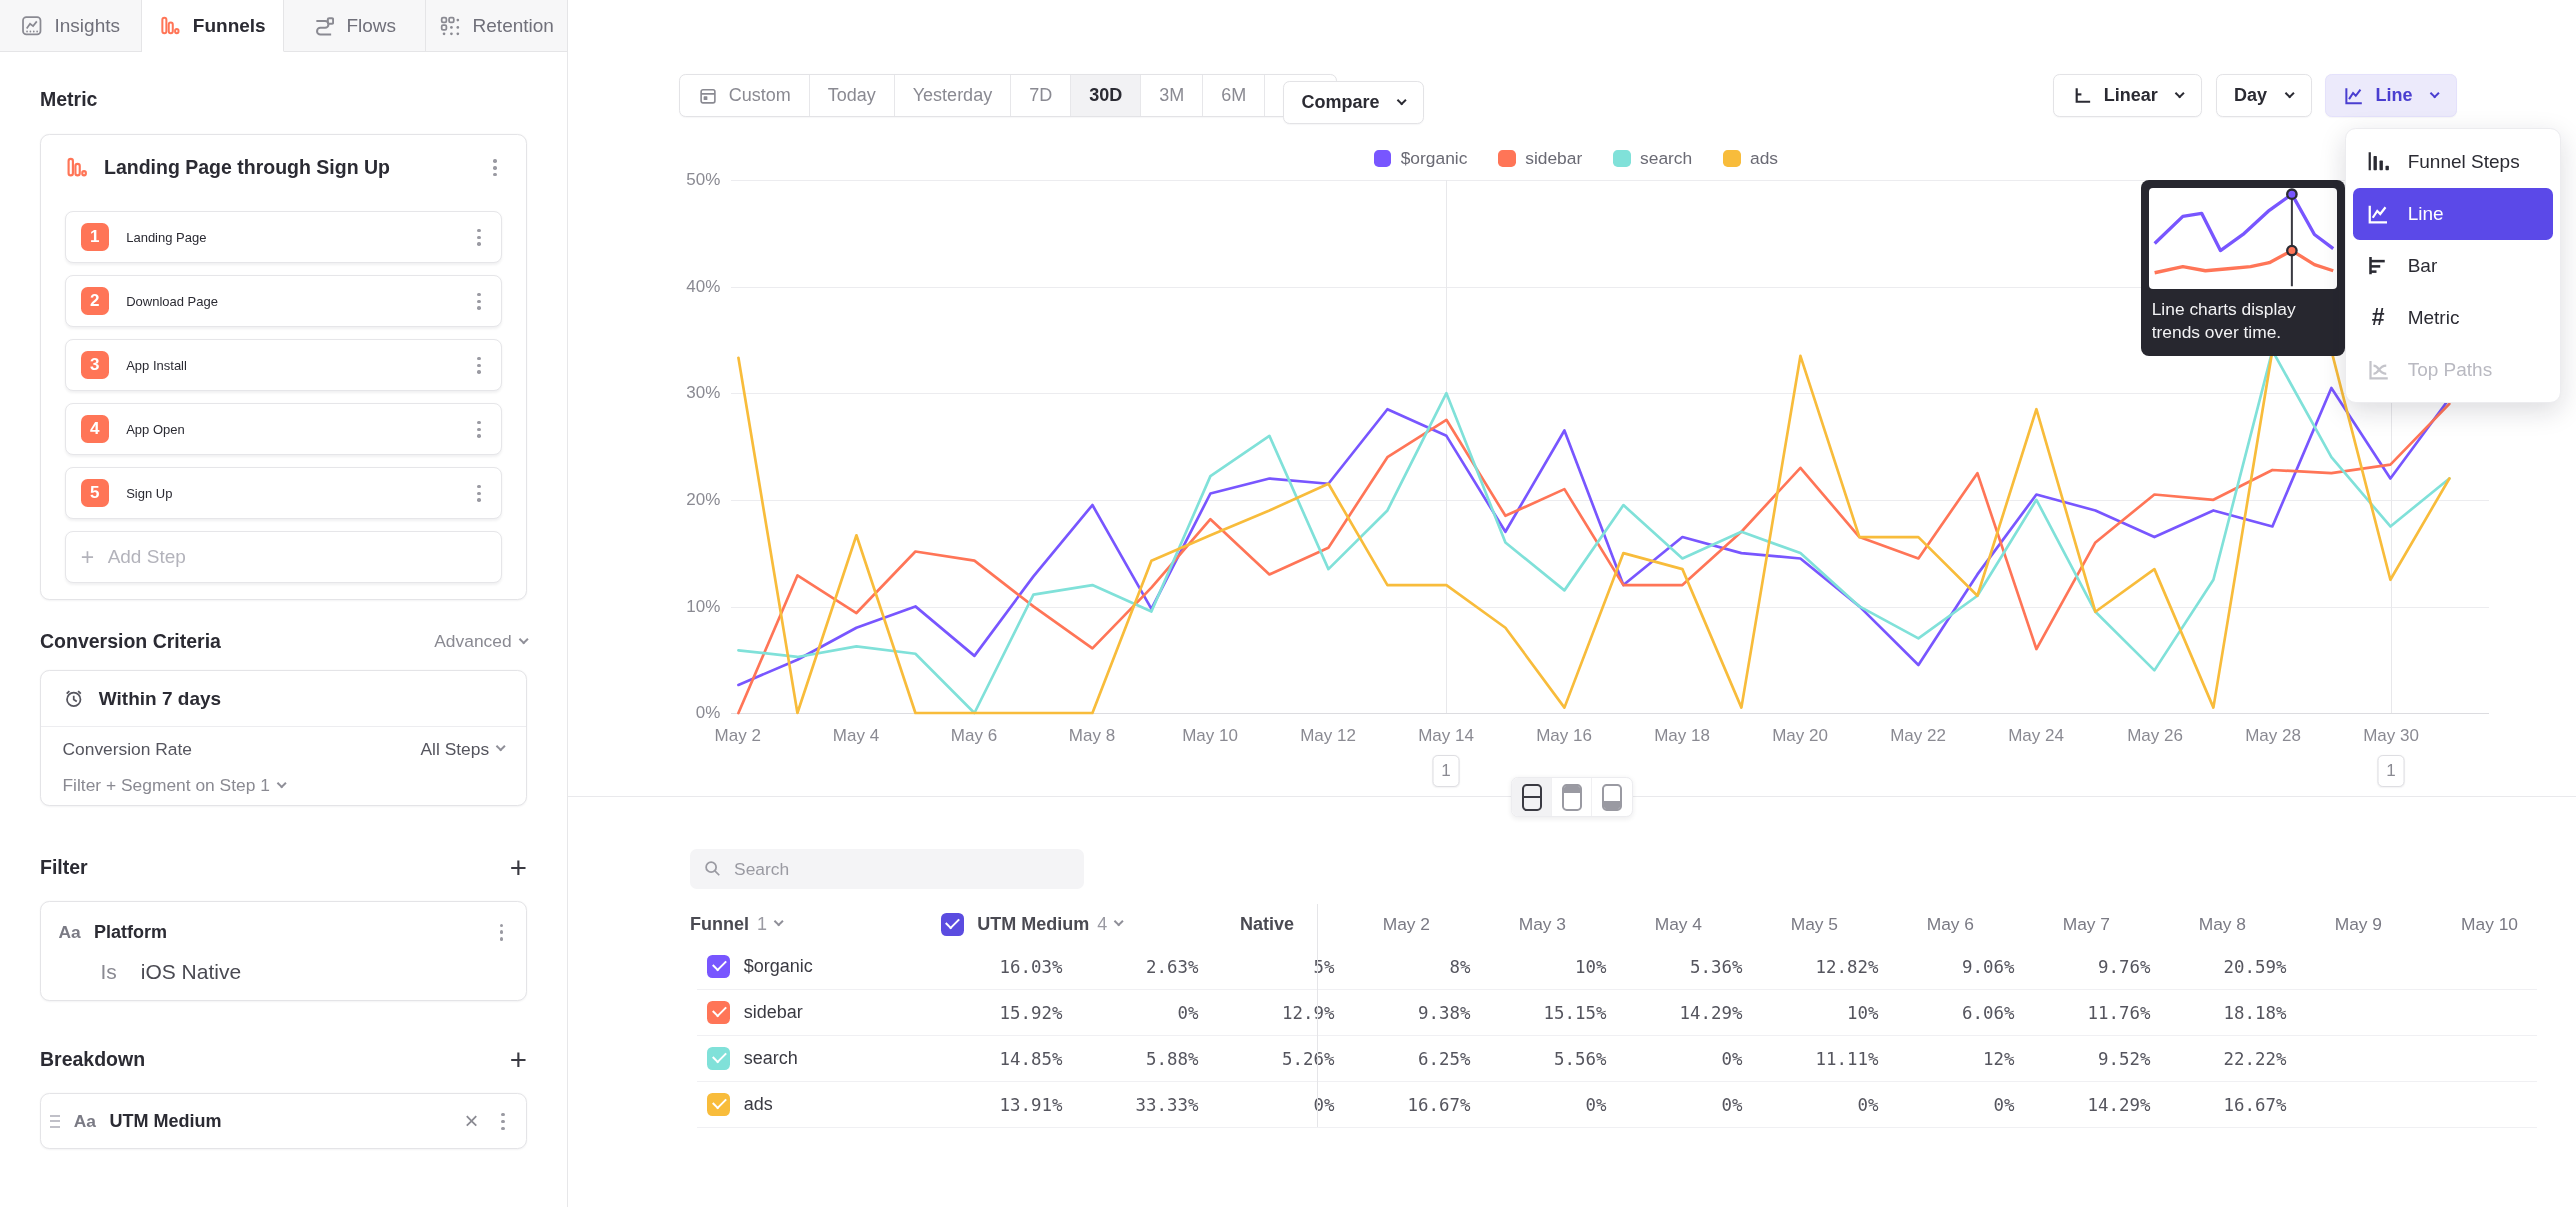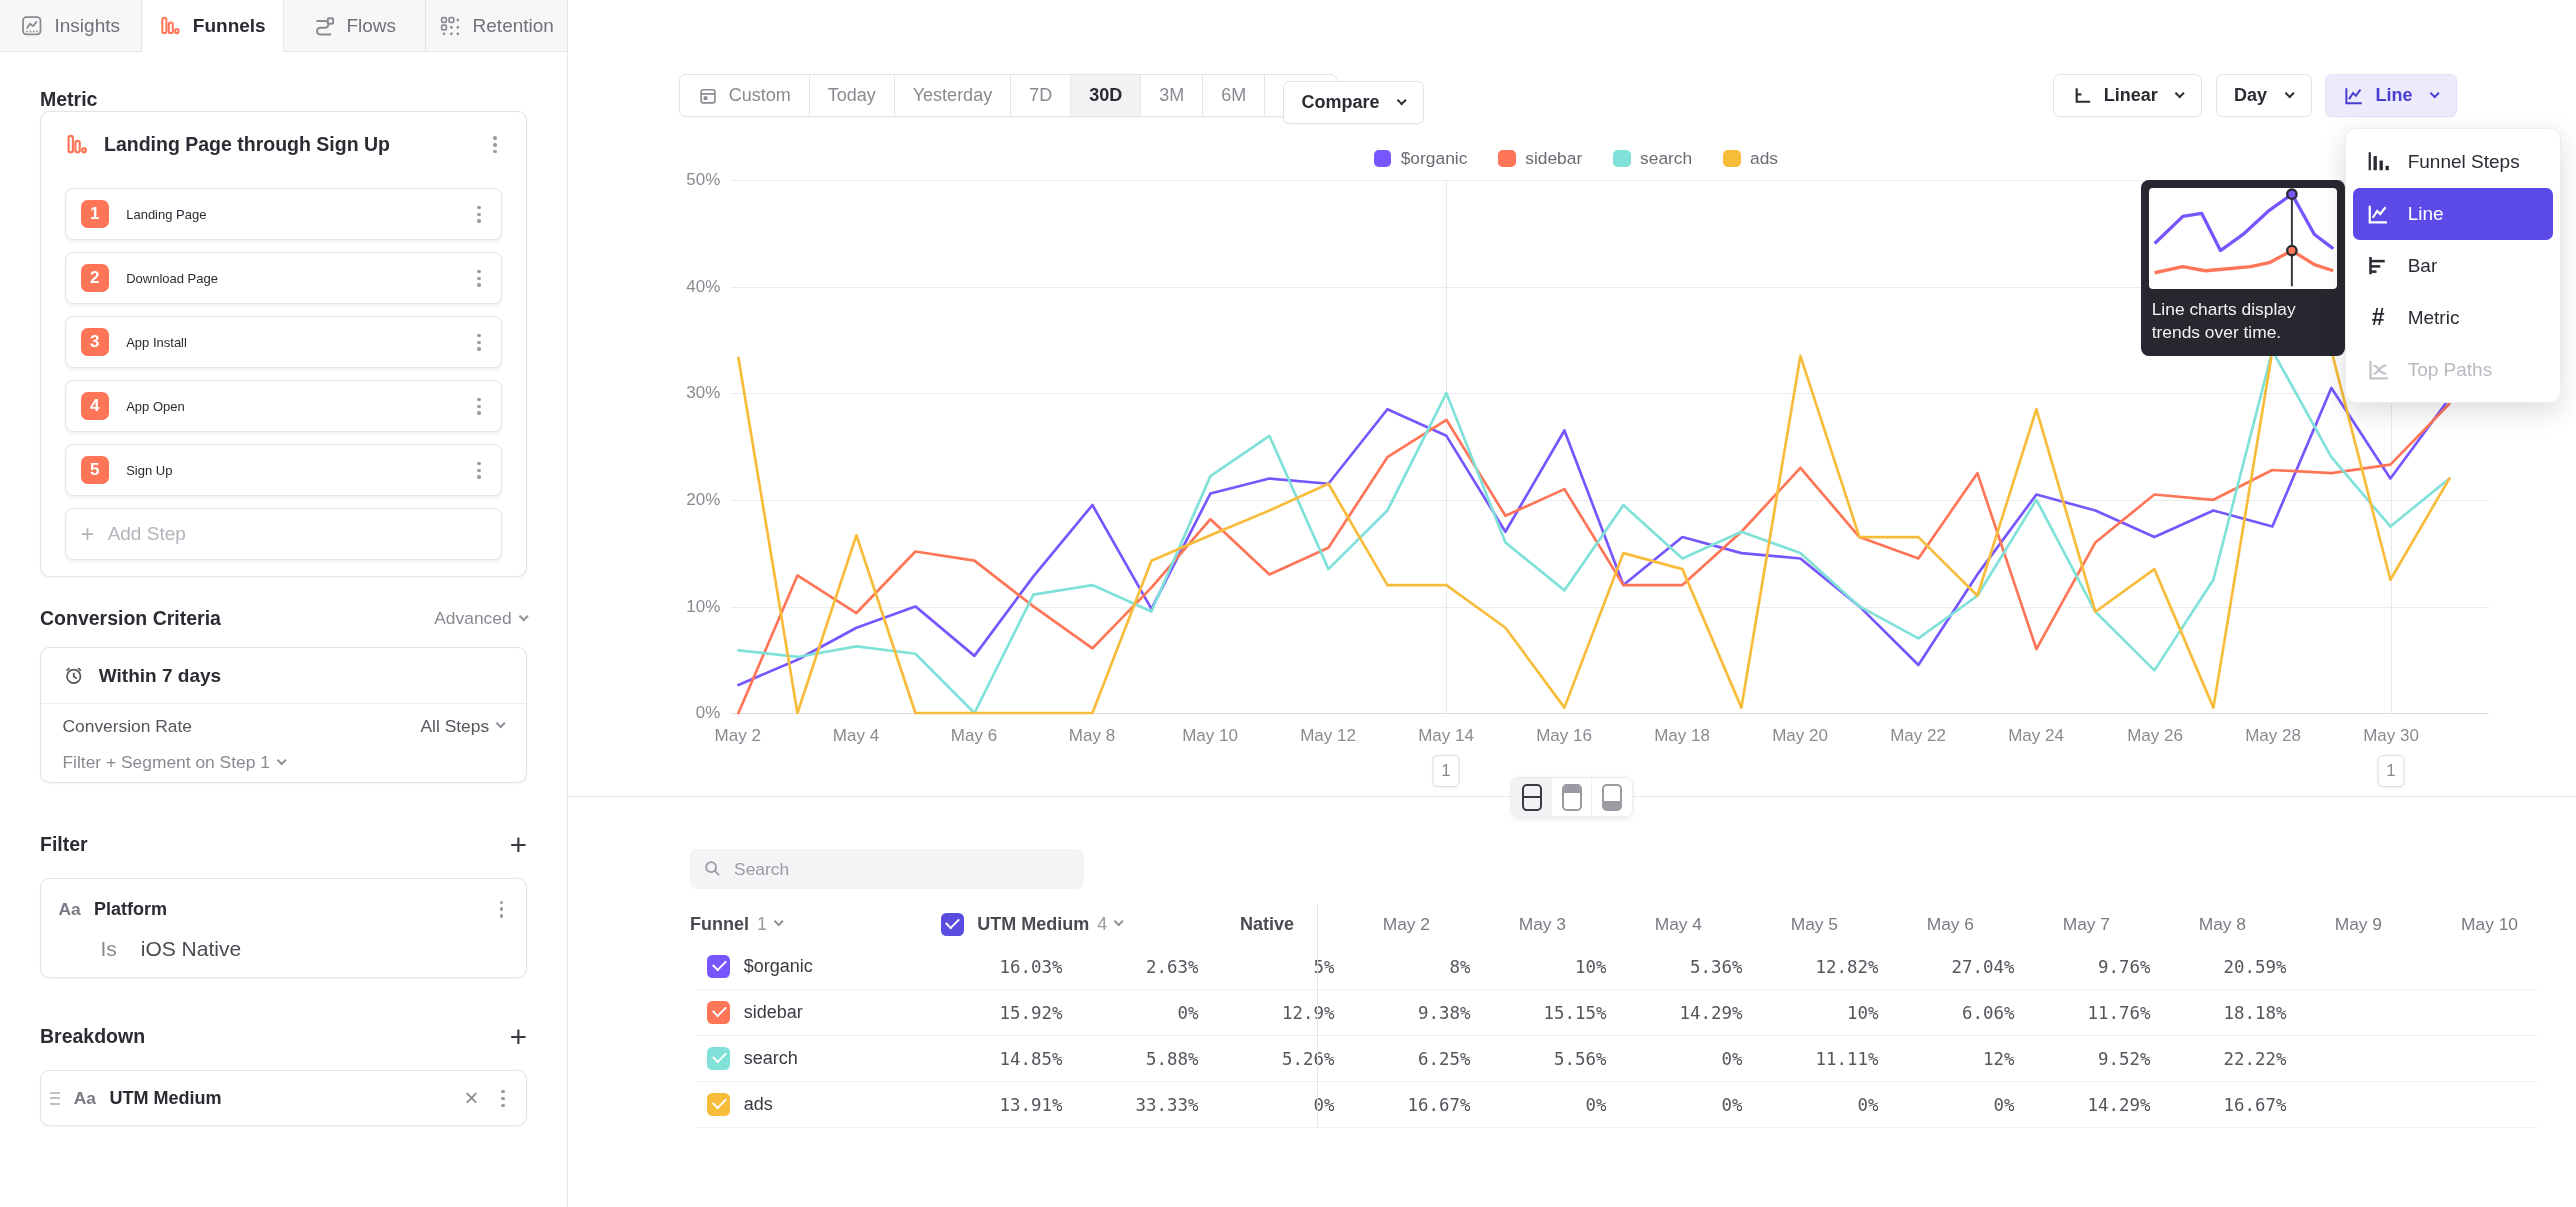--- a/index.html
+++ b/index.html
@@ -20,21 +20,21 @@
   .tab { flex:1; display:flex; align-items:center; justify-content:center; gap:12px; font-size:19px; color:#70707a; border-right:0.7px solid #e5e5e7; border-bottom:0.7px solid #e5e5e7; cursor:pointer; }
   .tab:last-child { border-right:none; }
   .tab.active { background:#fff; color:#2b2b33; font-weight:700; border-bottom:0.7px solid #ffffff; }
 
   
   #sidebar { position:absolute; left:0; top:52px; width:568px; height:1155px; border-right:0.7px solid #e7e7e9; padding:0 40px; overflow:hidden; background:#fff; }
   .section-heading { font-size:19.5px; font-weight:700; color:#2b2b33; }
   .row-between { display:flex; align-items:center; justify-content:space-between; }
   .card { background:#fff; border:0.7px solid #e4e4e7; border-radius:9.4px; box-shadow:0 0.7px 2px rgba(20,20,40,.05); }
   #metric-heading { margin-top:36px; }
-  #metric-card { padding:19px 24px 16px; }
+  #metric-card { margin-top:23px; padding:19px 24px 16px; }
   .metric-head { display:flex; align-items:center; gap:16px; }
   .metric-title { font-size:19.5px; font-weight:700; flex:1; }
   #funnel-steps { margin-top:29.5px; display:flex; flex-direction:column; gap:12px; }
   .step { height:52px; border:0.7px solid #e6e6e9; border-radius:8px; box-shadow:0 1.3px 2.7px rgba(20,20,40,.06); display:flex; align-items:center; padding:0 14.8px; background:#fff; cursor:pointer; }
   .step-num { width:28px; height:28px; border-radius:6.7px; background:#FF7557; color:#fff; font-weight:700; font-size:17px; display:flex; align-items:center; justify-content:center; }
   .step-label { font-size:13px; font-weight:400; margin-left:17.4px; flex:1; }
   .add-step { color:#b3b3bb; font-size:19px; gap:13.4px; }
   .add-step .plus { font-size:23px; font-weight:400; }
   #cc-heading { margin-top:29.5px; }
   .soft { color:#8a8a92; font-size:17.4px; display:flex; align-items:center; cursor:pointer; }
@@ -499,21 +499,21 @@
     <span class="cbox" style="background:#7856FF"></span>
     <span class="r-name">$organic</span>
     <span class="mono avg-right">16.03%</span>
           </div>
           <div class="col-d mono">2.63%</div>
           <div class="col-d mono">5%</div>
           <div class="col-d mono">8%</div>
           <div class="col-d mono">10%</div>
           <div class="col-d mono">5.36%</div>
           <div class="col-d mono">12.82%</div>
-          <div class="col-d mono">27.04%</div>
+          <div class="col-d mono">9.06%</div>
           <div class="col-d mono">9.76%</div>
           <div class="col-d mono">20.59%</div>
         </div>
         <div class="t-row">
           <div class="col-b">
     <span class="cbox" style="background:#FF7557"></span>
     <span class="r-name">sidebar</span>
     <span class="mono avg-right">15.92%</span>
           </div>
           <div class="col-d mono">0%</div>

